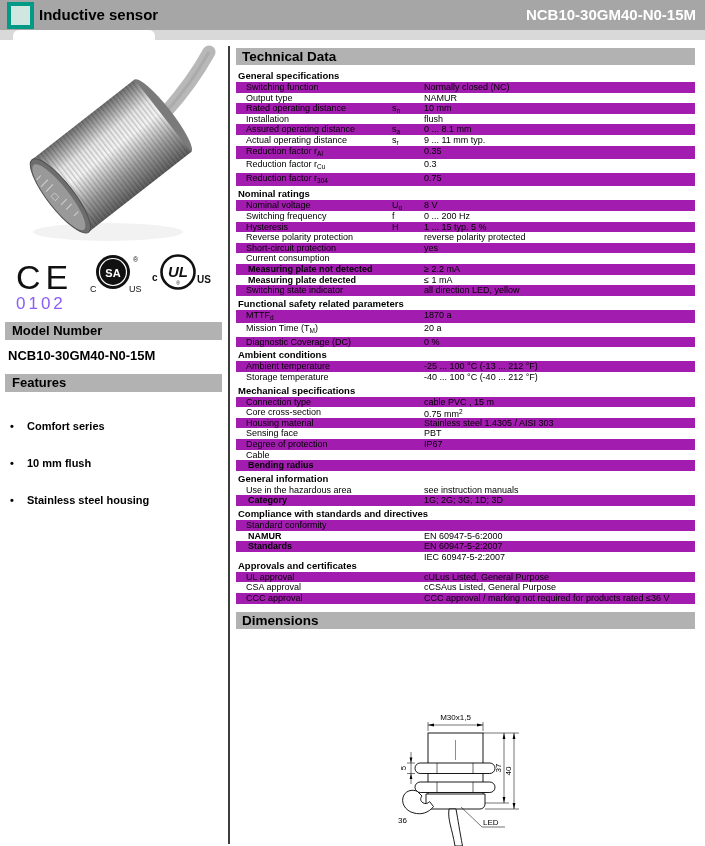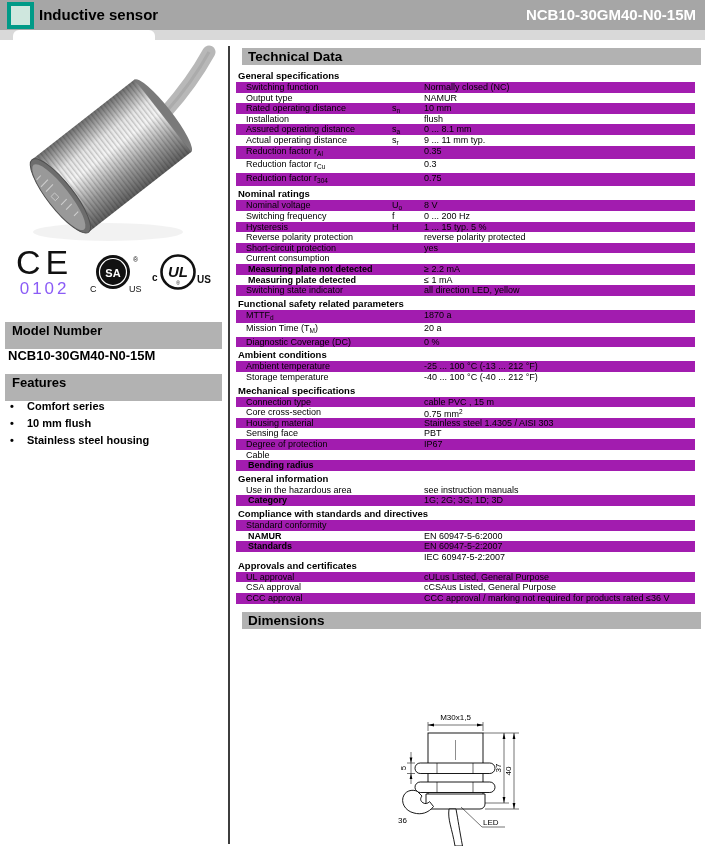--- a/index.html
+++ b/index.html
@@ -17,36 +17,36 @@
   .topbar-model{position:absolute;right:9px;top:0;line-height:30px;
     font-size:15px;font-weight:bold;color:#fff;}
   .substrip{position:absolute;left:0;top:30px;width:705px;height:10px;background:#d9d9d9;}
   .subtab{position:absolute;left:13px;top:30px;width:142px;height:10px;background:#fff;
     border-radius:6px 6px 0 0;}
   .divider{position:absolute;left:228px;top:46px;width:2px;height:798px;background:#3d3d3d;}
 
   
   .photo{position:absolute;left:8px;top:44px;}
   .marks{position:absolute;left:0;top:246px;width:228px;height:66px;}
-  .ce{position:absolute;left:16px;top:0;text-align:center;}
+  .ce{position:absolute;left:16px;top:15px;}
   .ce-letters{font-size:34px;line-height:32px;letter-spacing:5px;font-weight:400;color:#111;}
   .ce-code{font-size:17px;line-height:18px;letter-spacing:3px;color:#8b5cf6;margin-top:2px;}
   .csa{position:absolute;left:88px;top:4px;}
   .ul{position:absolute;left:146px;top:6px;}
-  .secbar-left{position:absolute;left:5px;width:217px;height:27px;background:#b2b2b2;
+  .secbar-left{position:absolute;left:5px;width:217px;height:18px;background:#b2b2b2;
     font-size:13px;font-weight:bold;line-height:18px;padding-left:7px;box-sizing:border-box;}
   .model-value{position:absolute;left:8px;top:348px;font-size:13px;font-weight:bold;}
   .features-list{position:absolute;left:10px;top:398px;width:210px;}
-  .feature{display:flex;font-size:11px;font-weight:bold;line-height:17px;}
+  .feature{display:flex;font-size:11px;font-weight:bold;line-height:17px;margin-top:20px;}
   .feature .dot{width:17px;}
   .feature .dot::before{content:"\2022";}
 
   
   .secbar-right{position:absolute;left:236px;width:459px;height:17px;background:#b2b2b2;
-    font-size:13.5px;font-weight:bold;line-height:17px;padding-left:6px;box-sizing:border-box;margin-left:6px;}
+    font-size:13.5px;font-weight:bold;line-height:17px;padding-left:6px;box-sizing:border-box;}
   .spec-table{position:absolute;left:236px;top:68px;width:459px;}
   .sec-title{font-size:9.5px;font-weight:bold;line-height:11px;padding:2px 0 1px 2px;}
   .specrow{position:relative;font-size:9px;line-height:10.6px;}
   .specrow.shaded{background:#a21caf;}
   .lbl{padding-left:10px;}
   .lbl.ind2{padding-left:12px;font-weight:bold;}
   .sym{position:absolute;left:156px;top:0;}
   .val{position:absolute;left:188px;top:0;width:268px;}
   .gap{height:6px;}
   sub{font-size:6.5px;vertical-align:-2px;}

